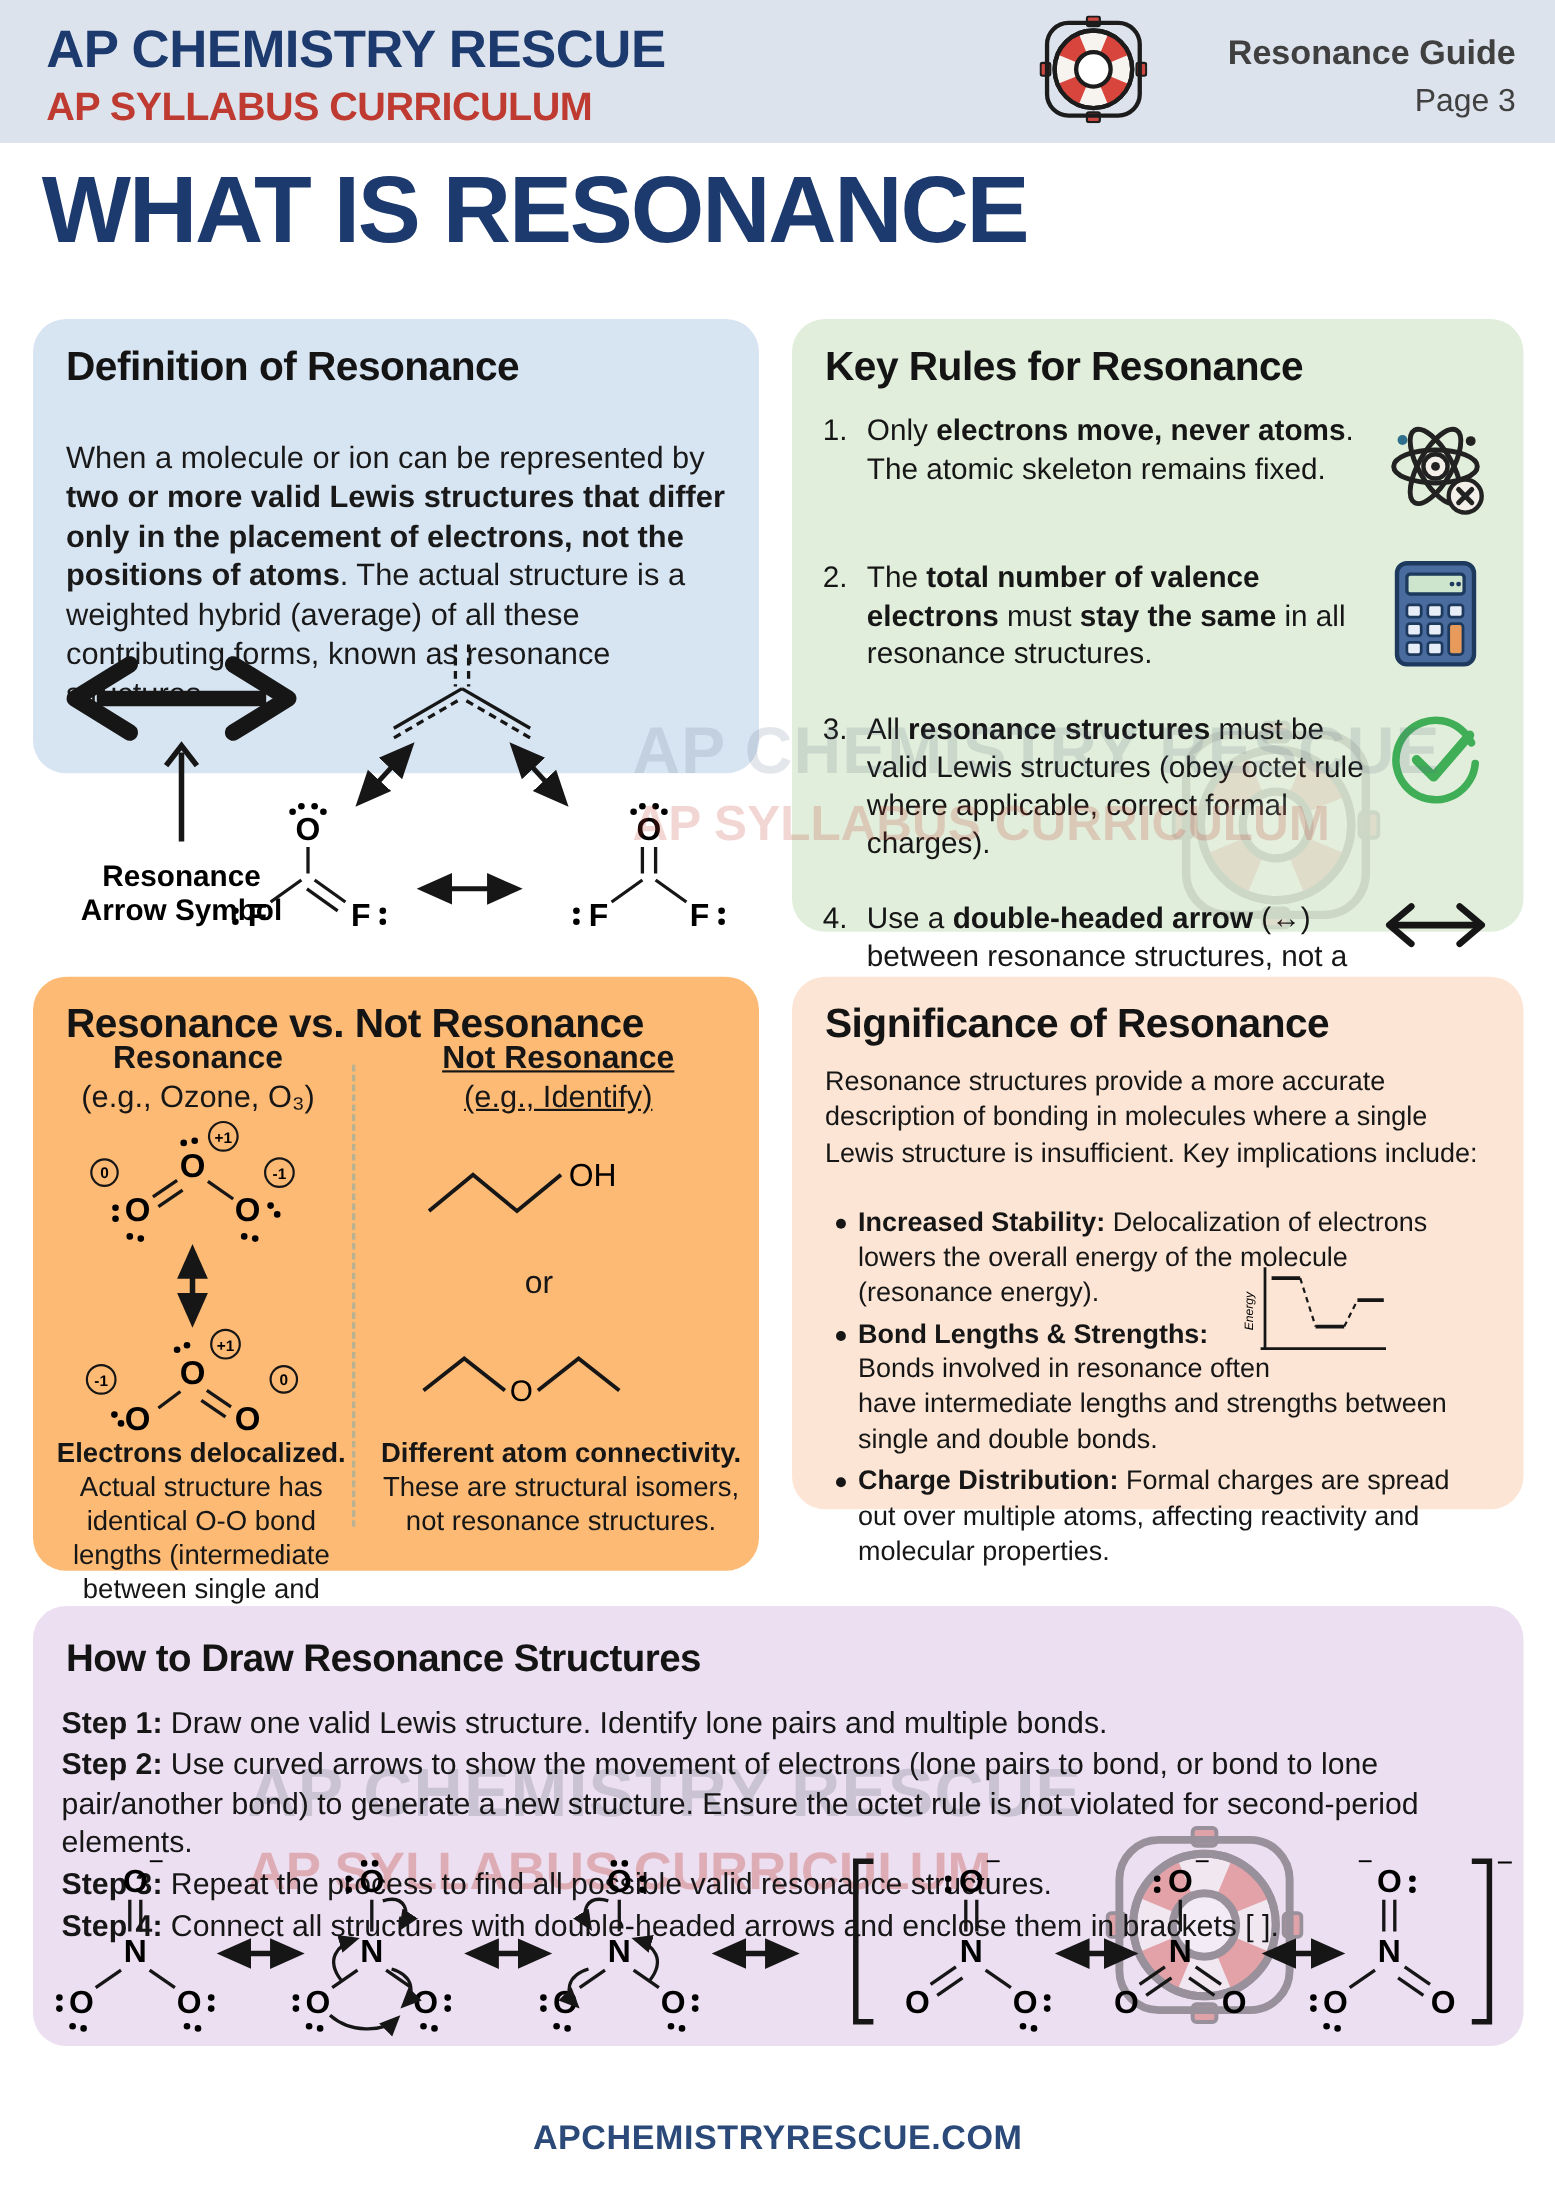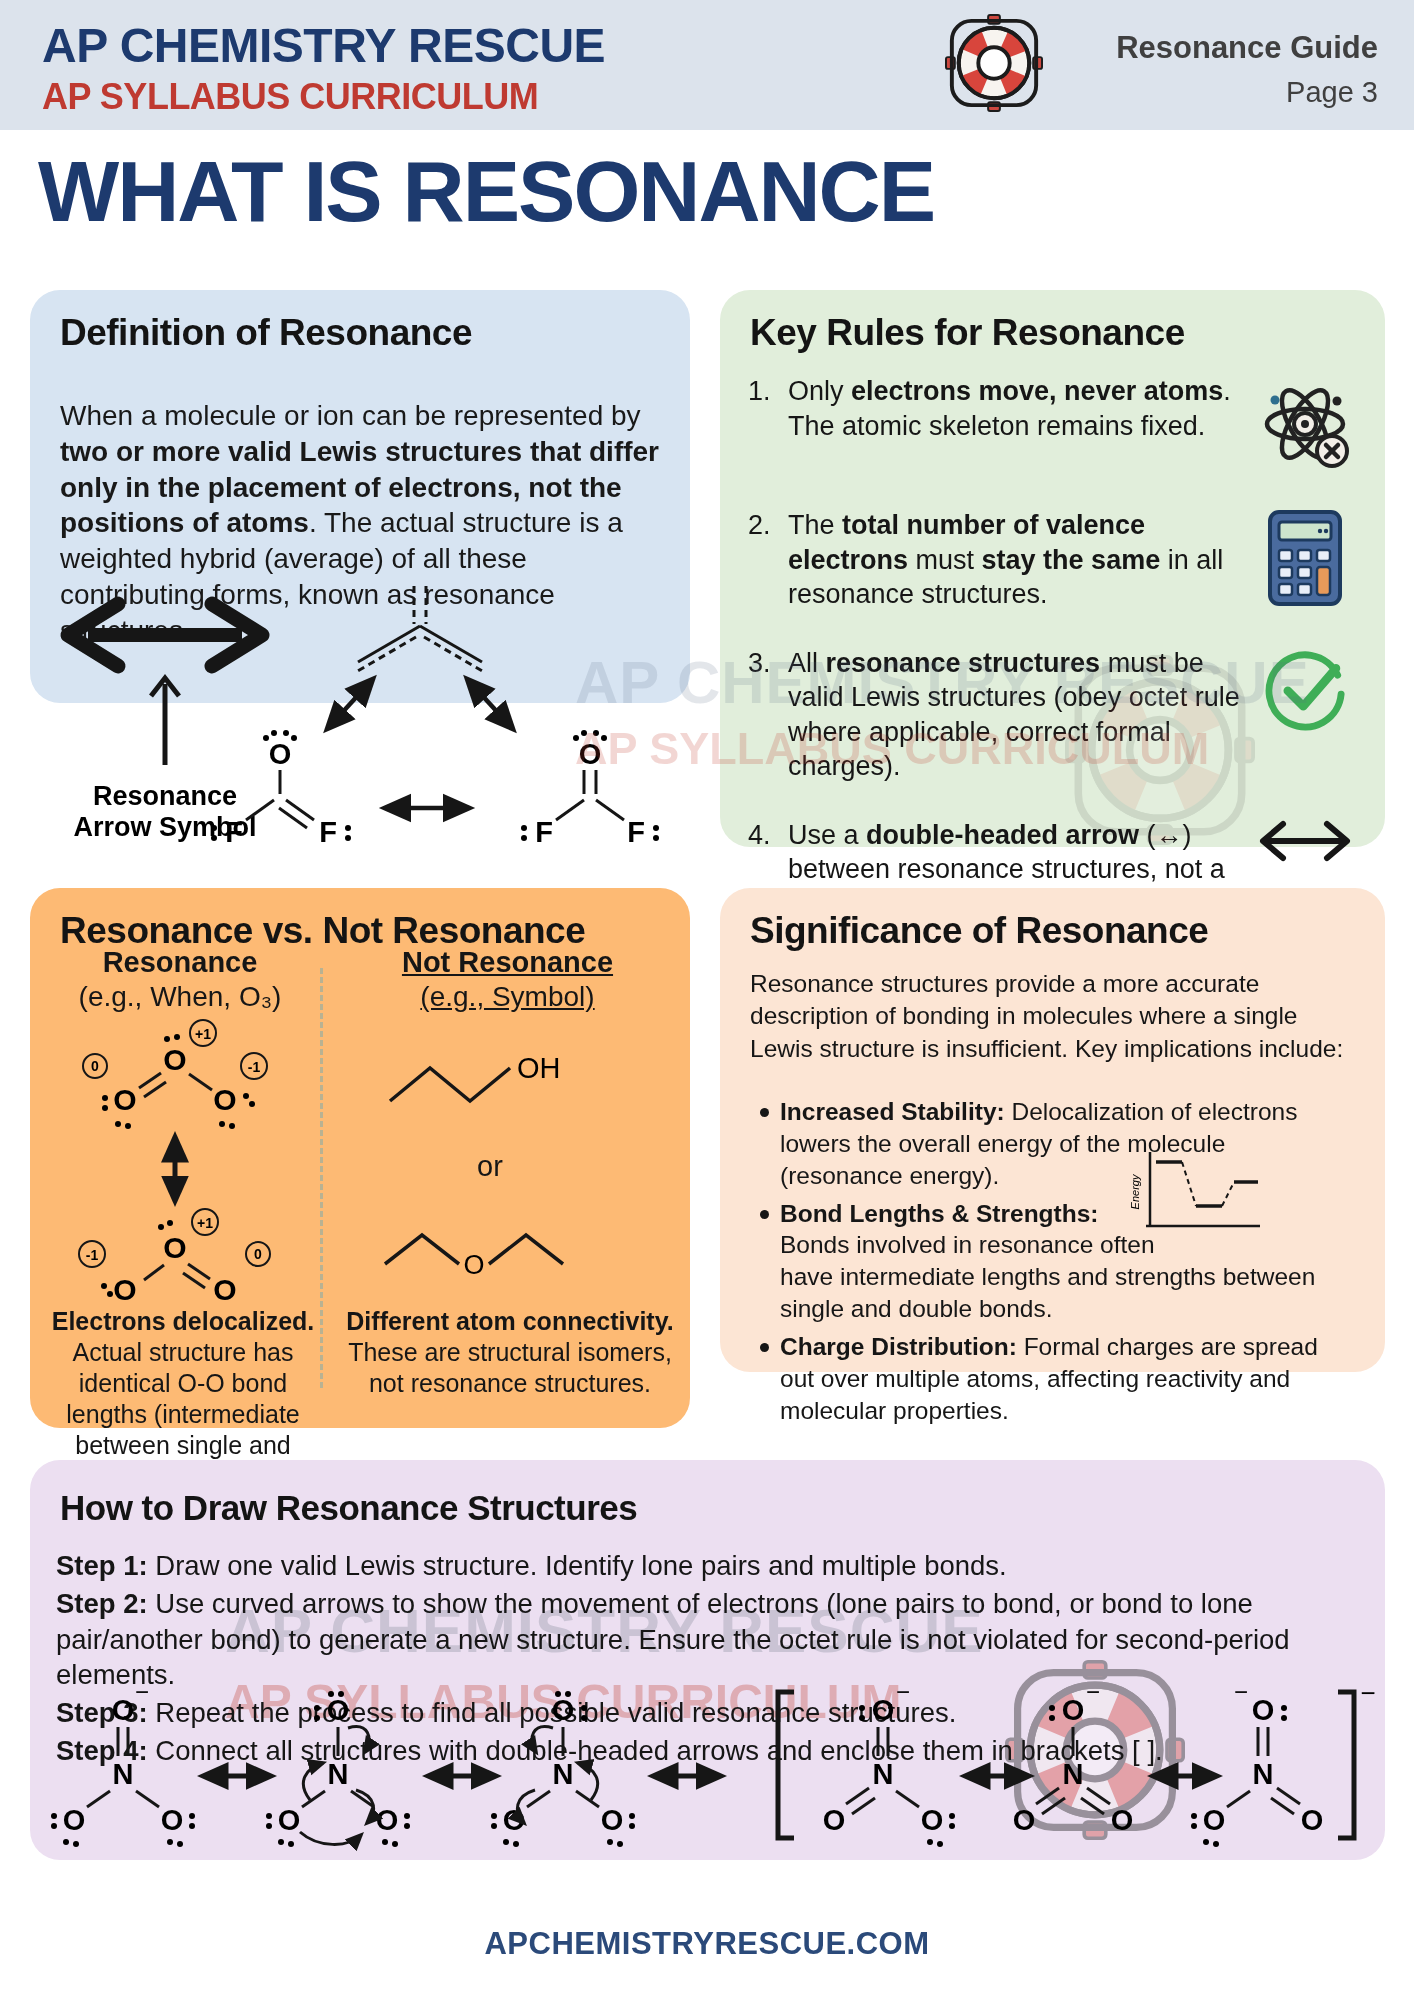--- a/index.html
+++ b/index.html
@@ -246,25 +246,25 @@
       <use href="#buoy"></use>
     </svg>
 </div>
 
 <div class="panel" id="p-vs">
   <div class="panel-title">Resonance vs. Not Resonance</div>
   <div class="vs-divider"></div>
 
   <div class="vs-head" id="vs-head-left">
     <div class="h1">Resonance</div>
-    <div class="h2">(e.g., When, O₃)</div>
+    <div class="h2">(e.g., Ozone, O₃)</div>
   </div>
   <div class="vs-head" id="vs-head-right">
     <div class="h1">Not Resonance</div>
-    <div class="h2">(e.g., Symbol)</div>
+    <div class="h2">(e.g., Identify)</div>
   </div>
 
   <svg id="vs-ozone" width="280" height="300" viewBox="0 0 280 300">
     <defs>
       <marker id="mV" viewBox="0 0 10 10" refX="7" refY="5" markerWidth="7" markerHeight="7" orient="auto-start-reverse">
         <path d="M0,1 L9,5 L0,9 z" fill="#161616"></path>
       </marker>
     </defs>
 
     <circle cx="127" cy="31" r="3"></circle>

